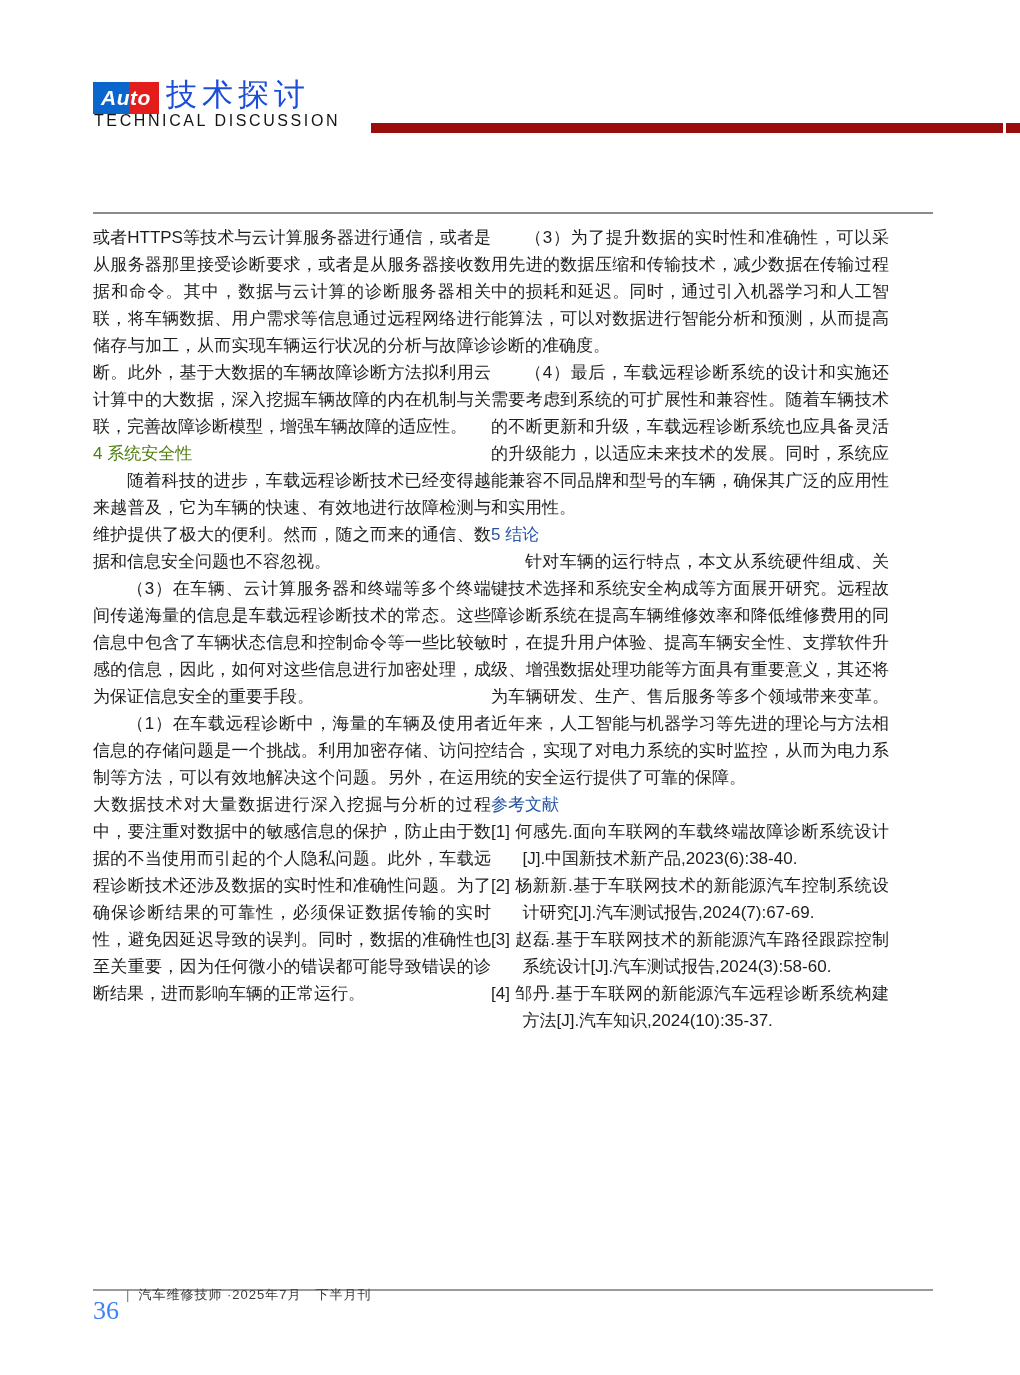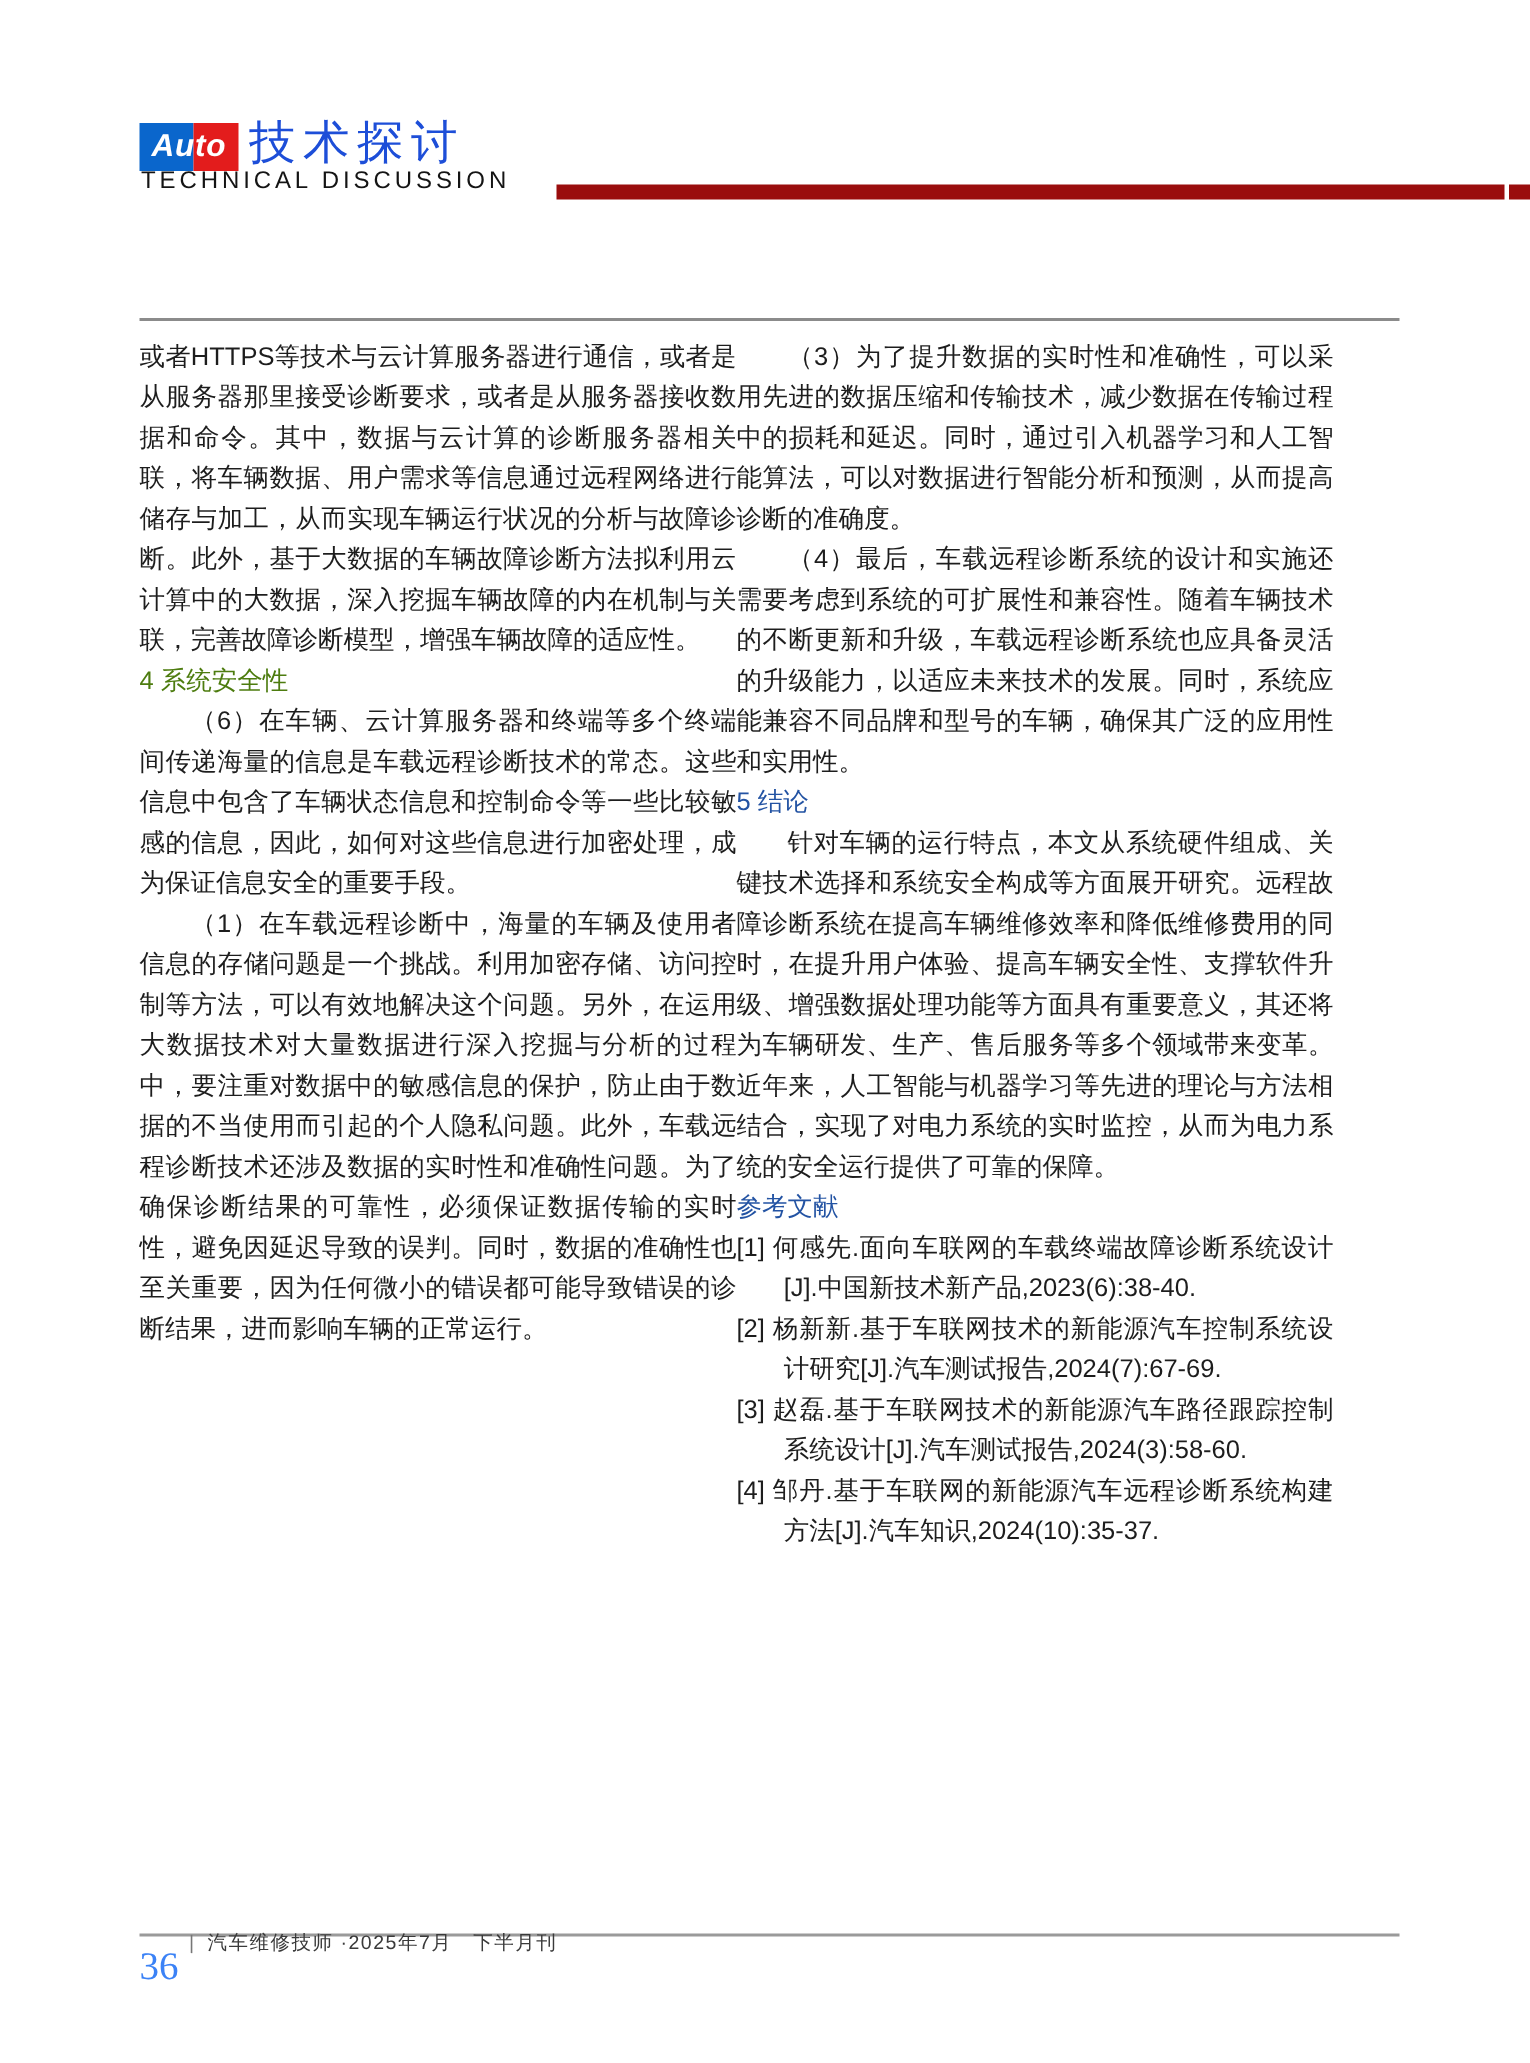--- a/index.html
+++ b/index.html
@@ -82,21 +82,22 @@
   <div class="title-en">TECHNICAL DISCUSSION</div>
   <div class="accent-bar accent-main" style="background: rgb(154, 13, 13);"></div>
   <div class="accent-bar accent-end" style="background: rgb(154, 13, 13);"></div>
 
   <div class="rule rule-top"></div>
 
   <div class="columns">
     <div class="col">
       <p class="para noindent">或者HTTPS等技术与云计算服务器进行通信，或者是从服务器那里接受诊断要求，或者是从服务器接收数据和命令。其中，数据与云计算的诊断服务器相关联，将车辆数据、用户需求等信息通过远程网络进行储存与加工，从而实现车辆运行状况的分析与故障诊断。此外，基于大数据的车辆故障诊断方法拟利用云计算中的大数据，深入挖掘车辆故障的内在机制与关联，完善故障诊断模型，增强车辆故障的适应性。</p>
       <p class="sec-heading" style="color: #4d7c0f;">4 系统安全性</p>
-      <p class="para">（6）在车辆、云计算服务器和终端等多个终端间传递海量的信息是车载远程诊断技术的常态。这些信息中包含了车辆状态信息和控制命令等一些比较敏感的信息，因此，如何对这些信息进行加密处理，成为保证信息安全的重要手段。</p>
+      <p class="para">随着科技的进步，车载远程诊断技术已经变得越来越普及，它为车辆的快速、有效地进行故障检测与维护提供了极大的便利。然而，随之而来的通信、数据和信息安全问题也不容忽视。</p>
+      <p class="para">（3）在车辆、云计算服务器和终端等多个终端间传递海量的信息是车载远程诊断技术的常态。这些信息中包含了车辆状态信息和控制命令等一些比较敏感的信息，因此，如何对这些信息进行加密处理，成为保证信息安全的重要手段。</p>
       <p class="para">（1）在车载远程诊断中，海量的车辆及使用者信息的存储问题是一个挑战。利用加密存储、访问控制等方法，可以有效地解决这个问题。另外，在运用大数据技术对大量数据进行深入挖掘与分析的过程中，要注重对数据中的敏感信息的保护，防止由于数据的不当使用而引起的个人隐私问题。此外，车载远程诊断技术还涉及数据的实时性和准确性问题。为了确保诊断结果的可靠性，必须保证数据传输的实时性，避免因延迟导致的误判。同时，数据的准确性也至关重要，因为任何微小的错误都可能导致错误的诊断结果，进而影响车辆的正常运行。</p>
     </div>
     <div class="col">
       <p class="para">（3）为了提升数据的实时性和准确性，可以采用先进的数据压缩和传输技术，减少数据在传输过程中的损耗和延迟。同时，通过引入机器学习和人工智能算法，可以对数据进行智能分析和预测，从而提高诊断的准确度。</p>
       <p class="para">（4）最后，车载远程诊断系统的设计和实施还需要考虑到系统的可扩展性和兼容性。随着车辆技术的不断更新和升级，车载远程诊断系统也应具备灵活的升级能力，以适应未来技术的发展。同时，系统应能兼容不同品牌和型号的车辆，确保其广泛的应用性和实用性。</p>
       <p class="sec-heading" style="color: rgb(35, 83, 163);">5 结论</p>
       <p class="para">针对车辆的运行特点，本文从系统硬件组成、关键技术选择和系统安全构成等方面展开研究。远程故障诊断系统在提高车辆维修效率和降低维修费用的同时，在提升用户体验、提高车辆安全性、支撑软件升级、增强数据处理功能等方面具有重要意义，其还将为车辆研发、生产、售后服务等多个领域带来变革。近年来，人工智能与机器学习等先进的理论与方法相结合，实现了对电力系统的实时监控，从而为电力系统的安全运行提供了可靠的保障。</p>
       <p class="sec-heading" style="color: rgb(35, 83, 163);">参考文献</p>
       <p class="ref">[1] 何感先.面向车联网的车载终端故障诊断系统设计[J].中国新技术新产品,2023(6):38-40.</p>
       <p class="ref">[2] 杨新新.基于车联网技术的新能源汽车控制系统设计研究[J].汽车测试报告,2024(7):67-69.</p>

